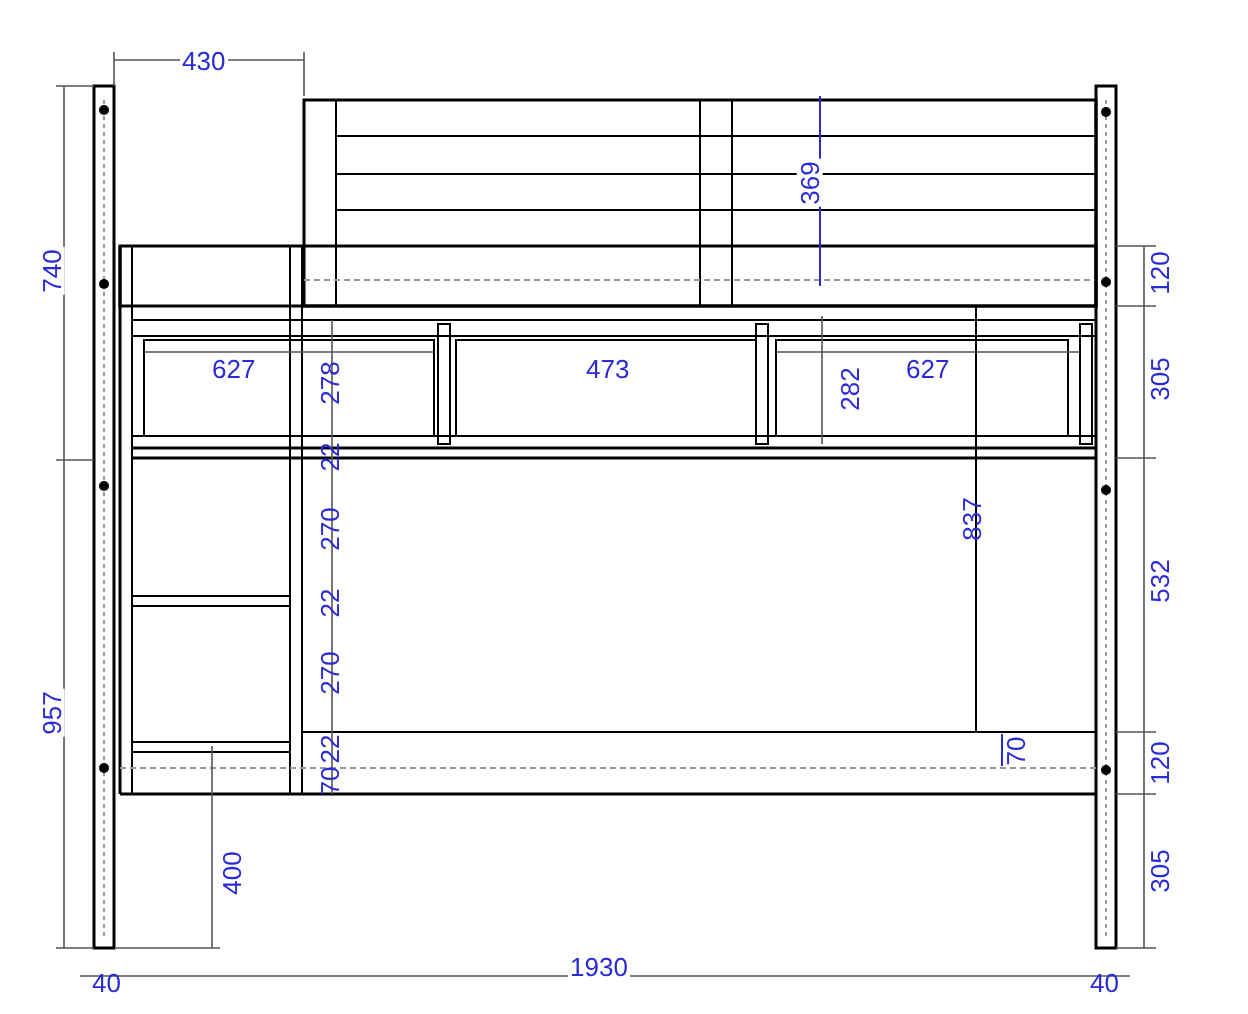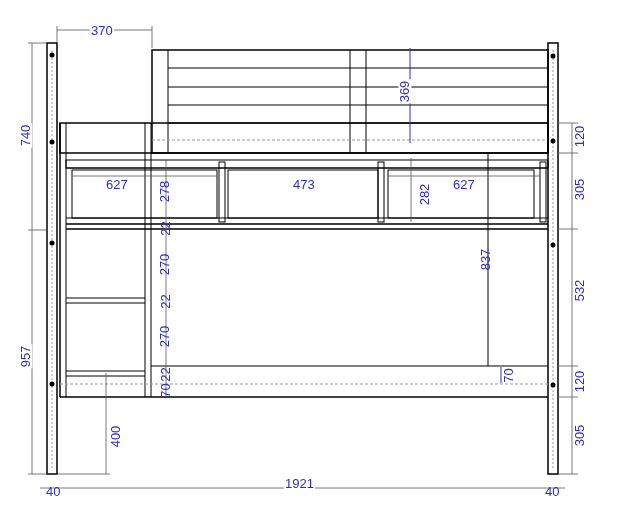--- a/index.html
+++ b/index.html
@@ -93,21 +93,21 @@
     <line x1="58" y1="474" x2="110" y2="474"></line>
     <line x1="166" y1="160" x2="166" y2="397"></line>
     <line x1="72" y1="176" x2="217" y2="176"></line>
     <line x1="388" y1="176" x2="540" y2="176"></line>
     <line x1="411" y1="158" x2="411" y2="222"></line>
   </g>
   <line x1="410" y1="48" x2="410" y2="143" stroke="#2b2bd6" stroke-width="1"></line>
   <line x1="501" y1="367" x2="501" y2="383" stroke="#2b2bd6" stroke-width="1"></line>
 </svg>
 
-<span class="lbl" style="left:90px;top:24px;">370</span>
+<span class="lbl" style="left:90px;top:24px;">430</span>
 <span class="lbl v" style="left:14px;top:129px;">740</span>
 <span class="lbl v" style="left:14px;top:350px;">957</span>
 <span class="lbl v" style="left:393px;top:85px;">369</span>
 <span class="lbl" style="left:105px;top:178px;">627</span>
 <span class="lbl" style="left:292px;top:178px;">473</span>
 <span class="lbl" style="left:452px;top:178px;">627</span>
 <span class="lbl v nobg" style="left:413px;top:188px;">282</span>
 <span class="lbl v nobg" style="left:153px;top:185px;">278</span>
 <span class="lbl v nobg" style="left:157px;top:222px;">22</span>
 <span class="lbl v nobg" style="left:153px;top:258px;">270</span>
@@ -116,16 +116,16 @@
 <span class="lbl v nobg" style="left:157px;top:368px;">22</span>
 <span class="lbl v nobg" style="left:157px;top:384px;">70</span>
 <span class="lbl v nobg" style="left:474px;top:253px;">837</span>
 <span class="lbl v nobg" style="left:500px;top:369px;">70</span>
 <span class="lbl v" style="left:104px;top:430px;">400</span>
 <span class="lbl v" style="left:568px;top:130px;">120</span>
 <span class="lbl v" style="left:568px;top:183px;">305</span>
 <span class="lbl v" style="left:568px;top:284px;">532</span>
 <span class="lbl v" style="left:568px;top:375px;">120</span>
 <span class="lbl v" style="left:568px;top:429px;">305</span>
-<span class="lbl" style="left:284px;top:477px;">1921</span>
+<span class="lbl" style="left:284px;top:477px;">1930</span>
 <span class="lbl nobg" style="left:45px;top:485px;">40</span>
 <span class="lbl nobg" style="left:544px;top:485px;">40</span>
 </div>
 
 </body></html>

